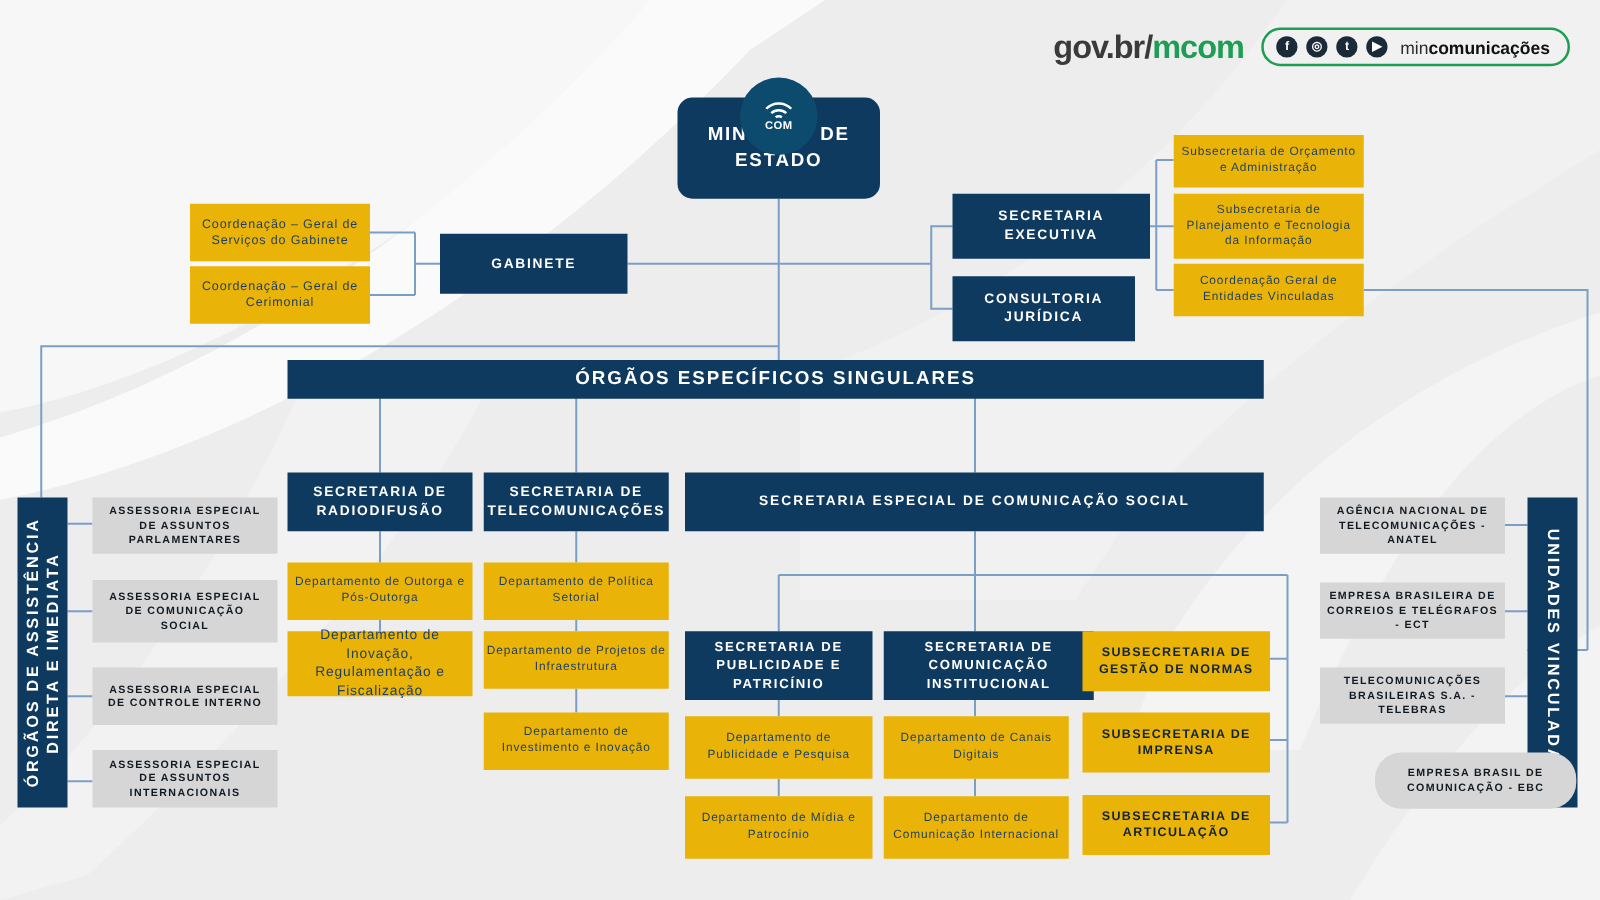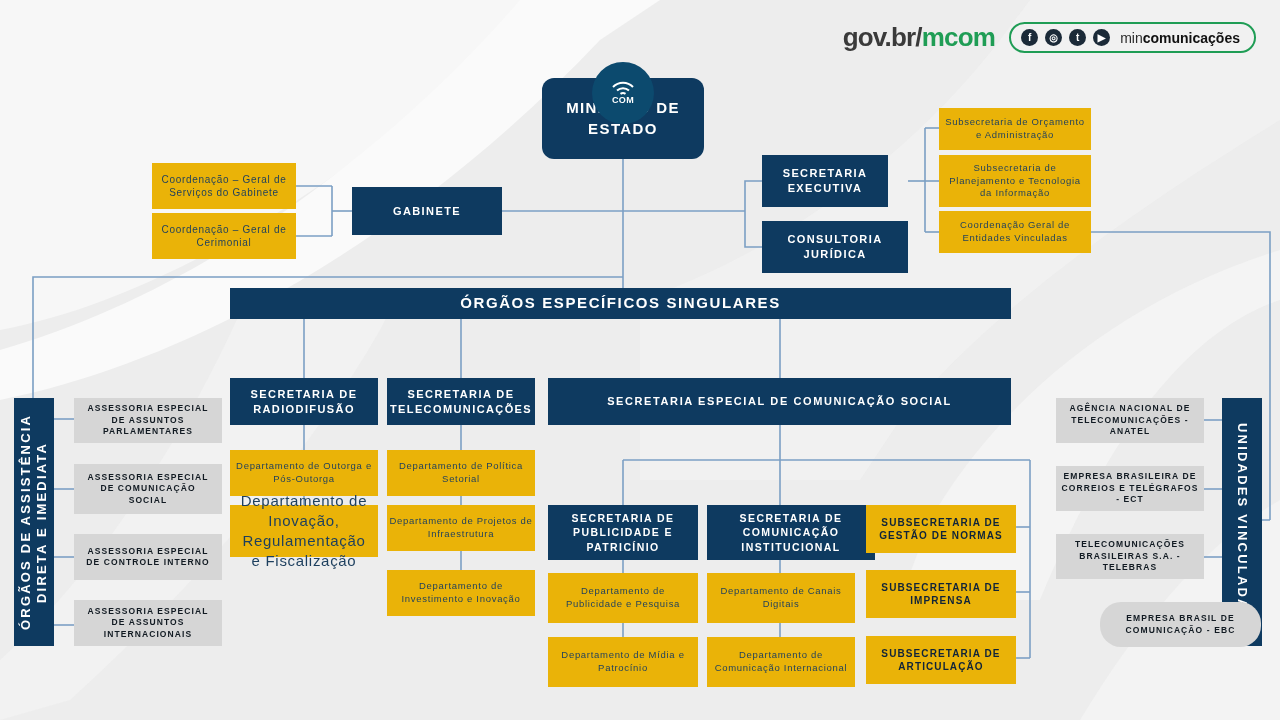--- a/index.html
+++ b/index.html
@@ -217,21 +217,21 @@
 <div class="node navy" style="left:352px; top:187px; width:150px; height:48px; font-size:11px;">
   <span>GABINETE</span>
 </div>
 <div class="node blue" style="left:152px; top:163px; width:144px; height:46px; font-size:10px; padding:0 7px;">
   <span>Coordenação – Geral de Serviços do Gabinete</span>
 </div>
 <div class="node blue" style="left:152px; top:213px; width:144px; height:46px; font-size:10px; padding:0 7px;">
   <span>Coordenação – Geral de Cerimonial</span>
 </div>
 
-<div class="node navy" style="left:762px; top:155px; width:126px; height:52px; font-size:11px;">
+<div class="node navy" style="left:762px; top:155px; width:158px; height:52px; font-size:11px;">
   <span>SECRETARIA EXECUTIVA</span>
 </div>
 <div class="node navy" style="left:762px; top:221px; width:146px; height:52px; font-size:11px;">
   <span>CONSULTORIA JURÍDICA</span>
 </div>
 <div class="node blue" style="left:939px; top:108px; width:152px; height:42px; font-size:9.5px; padding:0 6px;">
   <span>Subsecretaria de Orçamento e Administração</span>
 </div>
 <div class="node blue" style="left:939px; top:155px; width:152px; height:52px; font-size:9.5px; padding:0 6px;">
   <span>Subsecretaria de Planejamento e Tecnologia da Informação</span>
@@ -275,21 +275,21 @@
 <div class="node grey" style="left:1100px; top:602px; width:161px; height:45px; font-size:8.5px; padding:0 5px;border-radius:21px;">
   <span>EMPRESA BRASIL DE COMUNICAÇÃO - EBC</span>
 </div>
 
 <div class="node navy" style="left:230px; top:378px; width:148px; height:47px; font-size:11px;">
   <span>SECRETARIA DE RADIODIFUSÃO</span>
 </div>
 <div class="node blue" style="left:230px; top:450px; width:148px; height:46px; font-size:9.5px; padding:0 6px;">
   <span>Departamento de Outorga e Pós-Outorga</span>
 </div>
-<div class="node blue" style="left:230px; top:505px; width:148px; height:52px; font-size:15px; padding:0 6px;">
+<div class="node blue" style="left:230px; top:505px; width:148px; height:52px; font-size:11px; padding:0 6px;">
   <span>Departamento de Inovação, Regulamentação e Fiscalização</span>
 </div>
 
 <div class="node navy" style="left:387px; top:378px; width:148px; height:47px; font-size:11px;">
   <span>SECRETARIA DE TELECOMUNICAÇÕES</span>
 </div>
 <div class="node blue" style="left:387px; top:450px; width:148px; height:46px; font-size:9.5px; padding:0 6px;">
   <span>Departamento de Política Setorial</span>
 </div>
 <div class="node blue" style="left:387px; top:505px; width:148px; height:46px; font-size:9.5px; padding:0 2px;">

